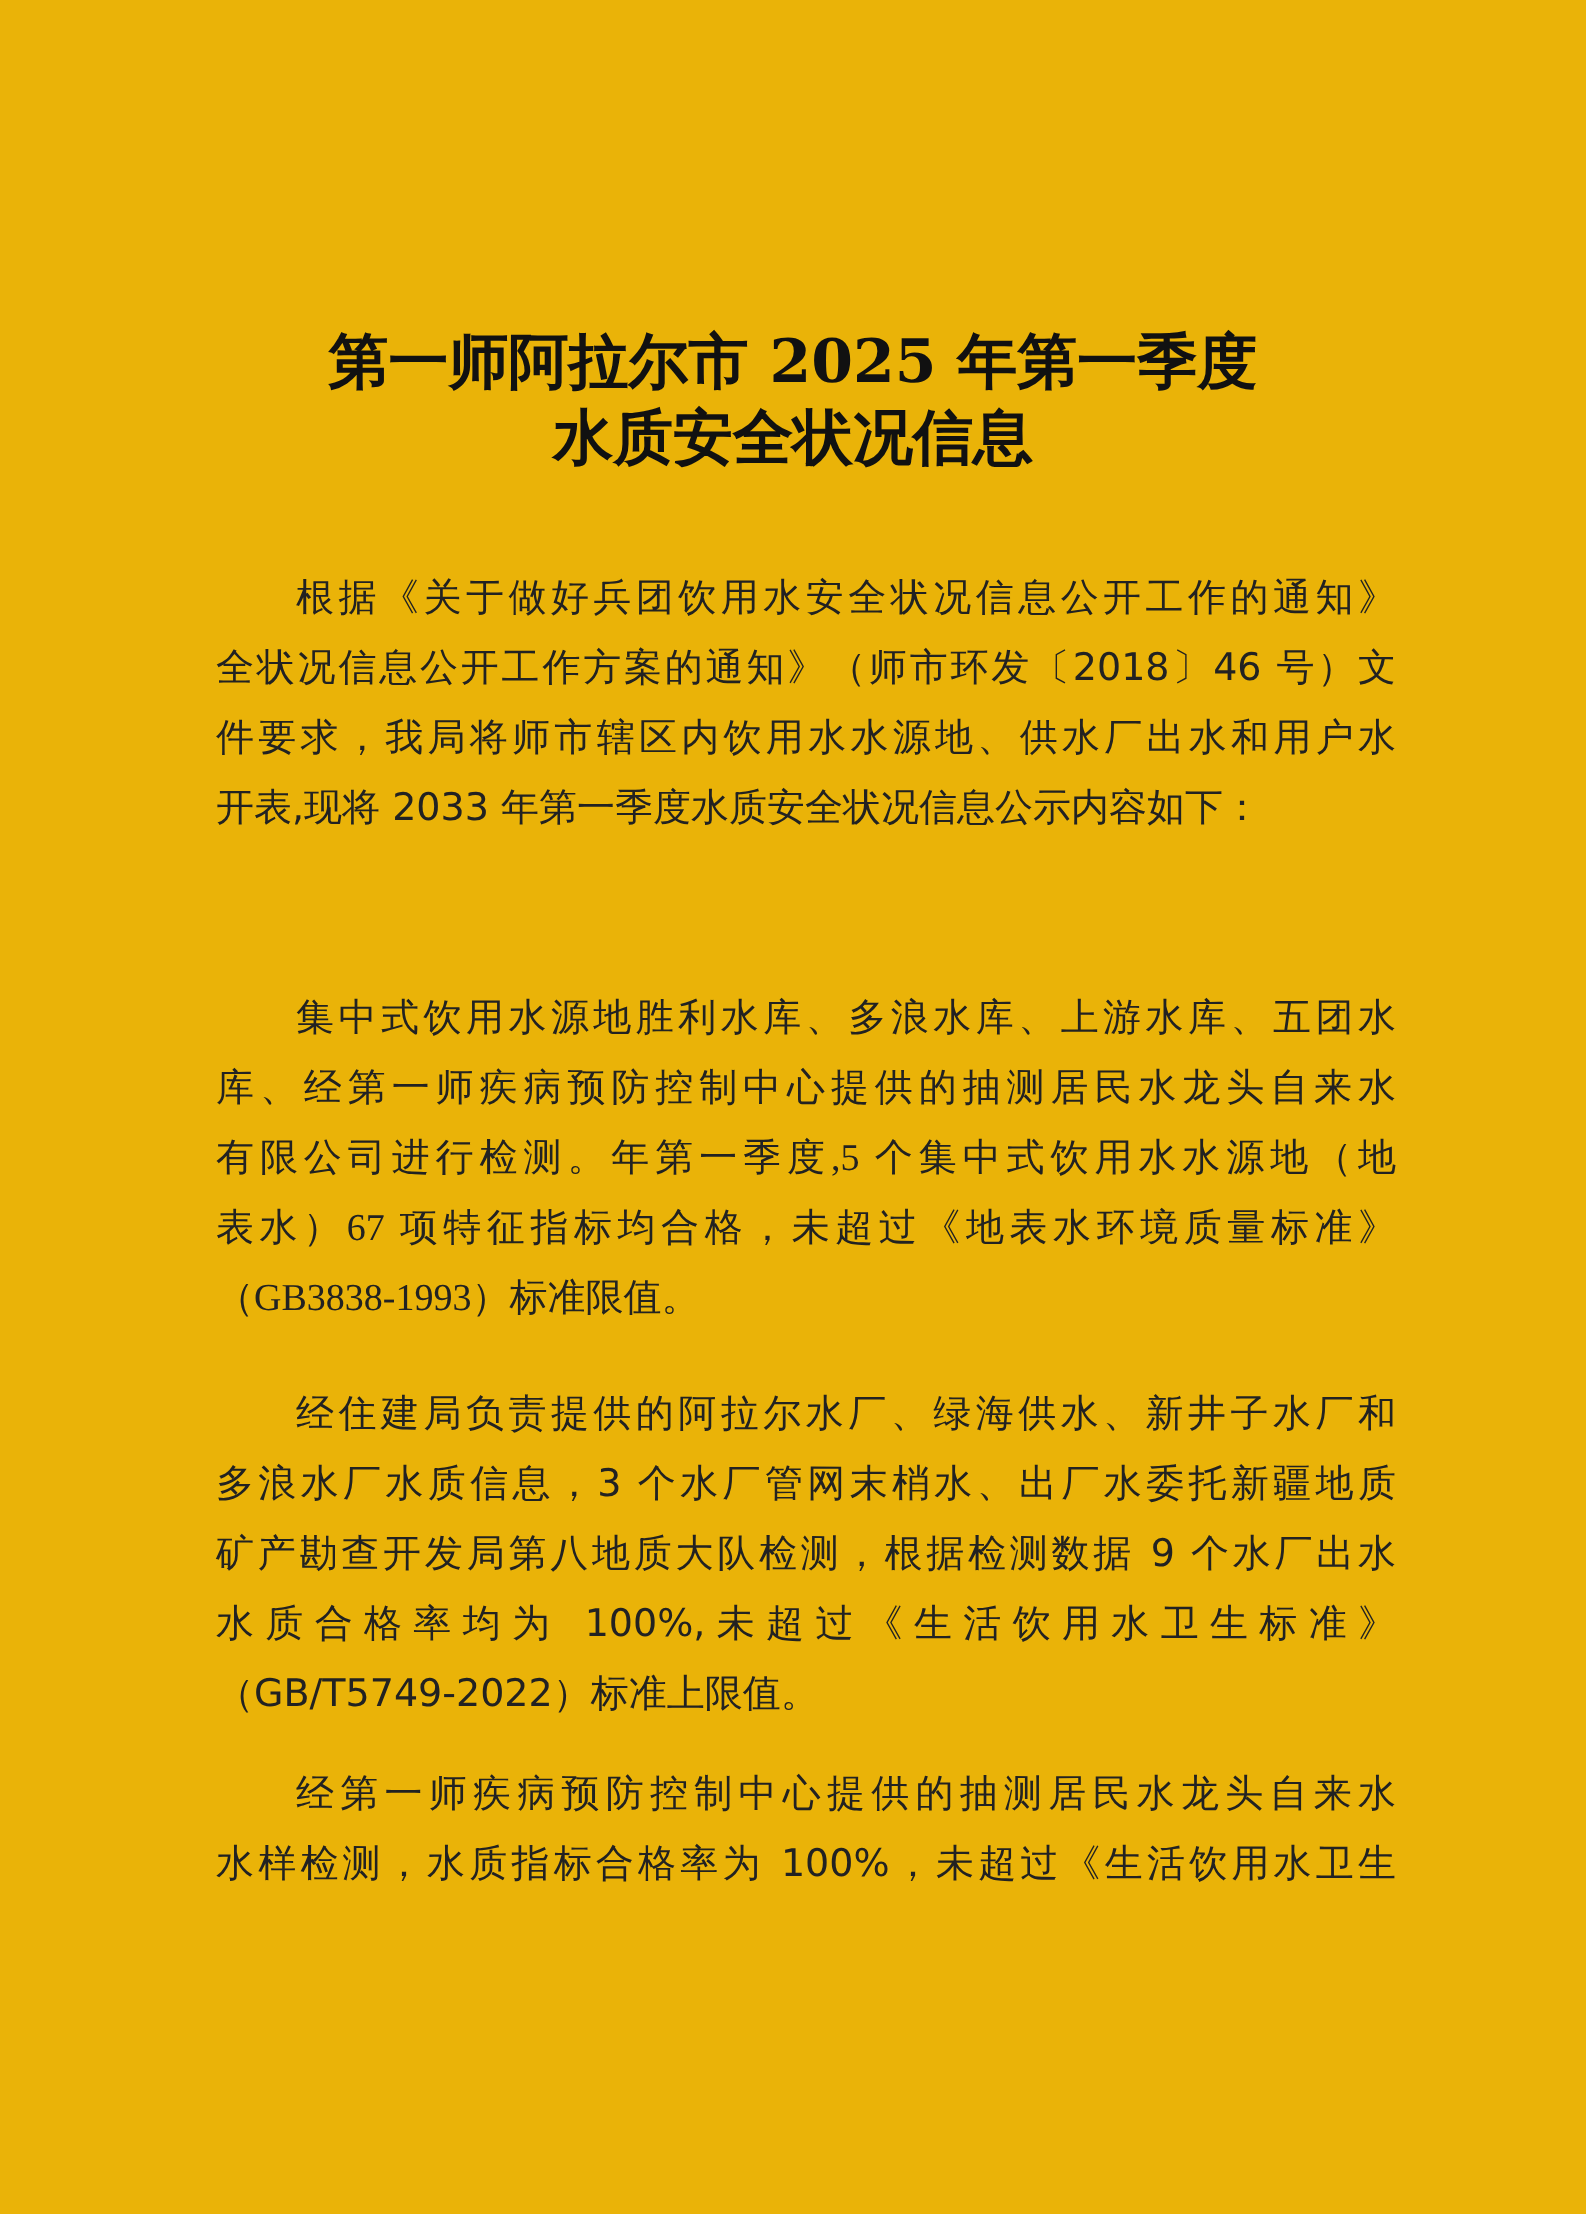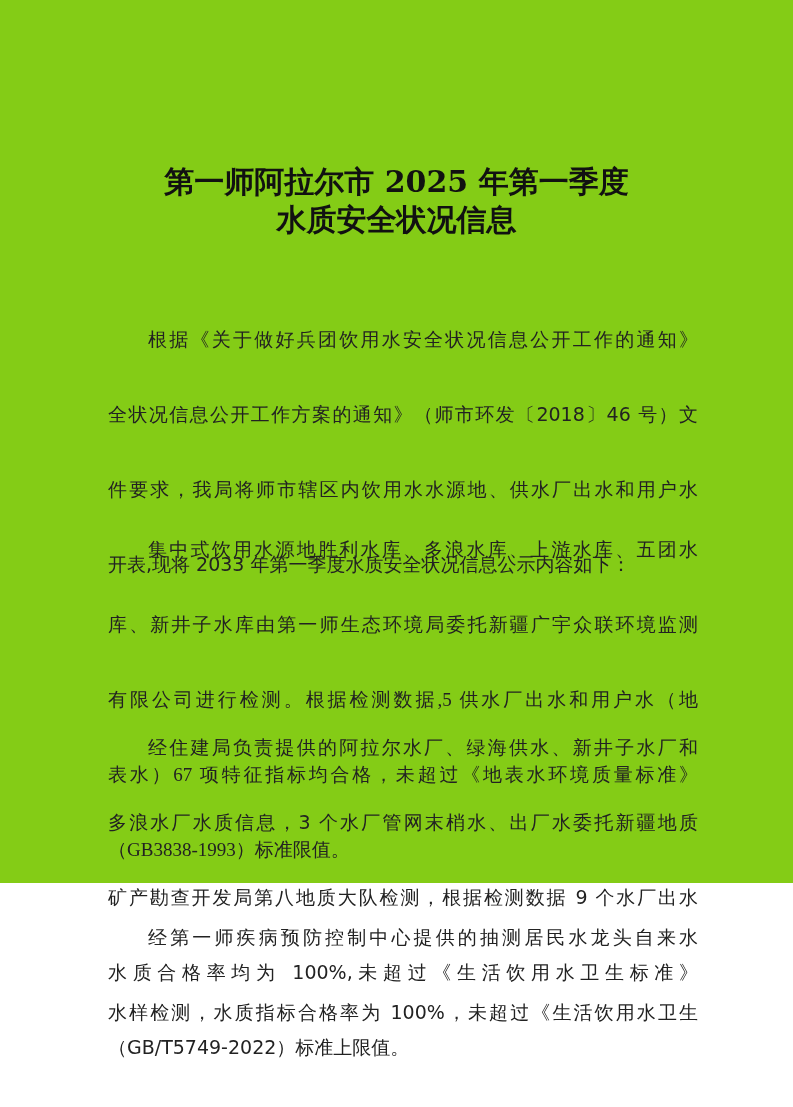--- a/index.html
+++ b/index.html
@@ -1,52 +1,52 @@
 <!DOCTYPE html>
 <html><head>
 <meta charset="utf-8">
 <style>
   html, body { margin: 0; padding: 0; background: #ffffff; }
   body { width: 793px; height: 1107px; position: relative; overflow: hidden; }
-  .page { position: absolute; left: 0; top: 0; width: 793px; height: 883px; background: #84cc16; }
+  .page { position: absolute; left: 0; top: 0; width: 793px; height: 1107px; background: #eab308; }
   .title {
     position: absolute; left: 0; width: 793px; text-align: center;
     font-family: "DejaVu Serif", "Liberation Serif", serif;
     font-weight: bold; font-size: 30px; color: #111; letter-spacing: 0px;
     line-height: 44px;
   }
   .title.l1 { top: 160px; }
   .title.l2 { top: 198px; }
   .body-text {
     position: absolute; left: 108px; width: 590px;
     font-family: "DejaVu Sans", "Liberation Sans", sans-serif;
     font-size: 19px; color: #222; line-height: 35px;
   }
-  .line { height: 35px; white-space: nowrap; text-align: justify; text-align-last: justify; overflow: visible; margin-top: 40px; }
+  .line { height: 35px; white-space: nowrap; text-align: justify; text-align-last: justify; overflow: visible; }
   .line.last { text-align-last: left; }
   .indent { padding-left: 40px; }
 </style>
 </head>
 <body>
 
 <div class="page">
   <div class="title l1">第一师阿拉尔市 2025 年第一季度</div>
   <div class="title l2">水质安全状况信息</div>
 
   <div class="body-text" style="top:282px;">
     <div class="line indent">根据《关于做好兵团饮用水安全状况信息公开工作的通知》</div>
     <div class="line">全状况信息公开工作方案的通知》（师市环发〔2018〕46 号）文</div>
     <div class="line">件要求，我局将师市辖区内饮用水水源地、供水厂出水和用户水</div>
     <div class="line last">开表,现将 2033 年第一季度水质安全状况信息公示内容如下：</div>
   </div>
 
   <div class="body-text" style="top:492px;font-family:Liberation Serif, serif;">
     <div class="line indent">集中式饮用水源地胜利水库、多浪水库、上游水库、五团水</div>
-    <div class="line">库、新井子水库由第一师生态环境局委托新疆广宇众联环境监测</div>
-    <div class="line">有限公司进行检测。根据检测数据,5 供水厂出水和用户水（地</div>
+    <div class="line">库、经第一师疾病预防控制中心提供的抽测居民水龙头自来水</div>
+    <div class="line">有限公司进行检测。年第一季度,5 个集中式饮用水水源地（地</div>
     <div class="line">表水）67 项特征指标均合格，未超过《地表水环境质量标准》</div>
     <div class="line last">（GB3838-1993）标准限值。</div>
   </div>
 
   <div class="body-text" style="top:690px;">
     <div class="line indent">经住建局负责提供的阿拉尔水厂、绿海供水、新井子水厂和</div>
     <div class="line">多浪水厂水质信息，3 个水厂管网末梢水、出厂水委托新疆地质</div>
     <div class="line">矿产勘查开发局第八地质大队检测，根据检测数据 9 个水厂出水</div>
     <div class="line">水质合格率均为 100%,未超过《生活饮用水卫生标准》</div>
     <div class="line last">（GB/T5749-2022）标准上限值。</div>

